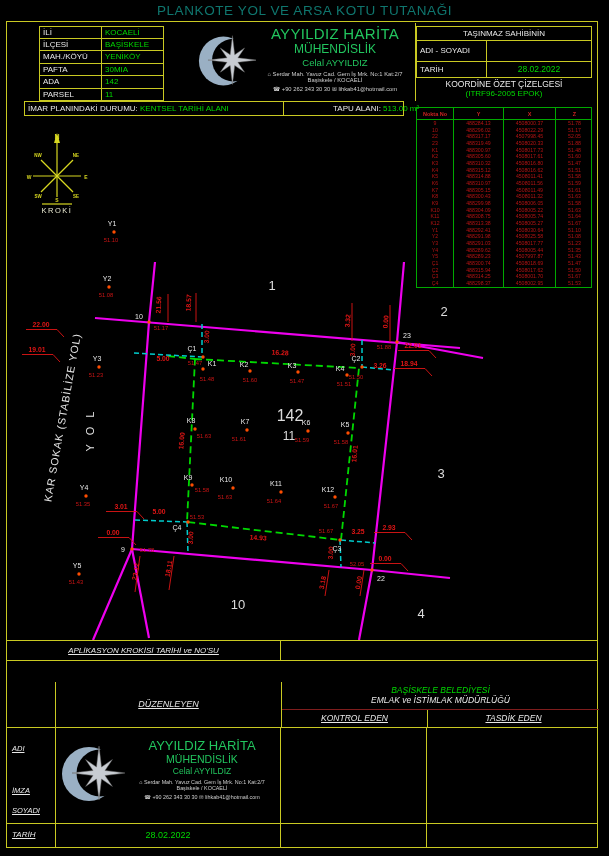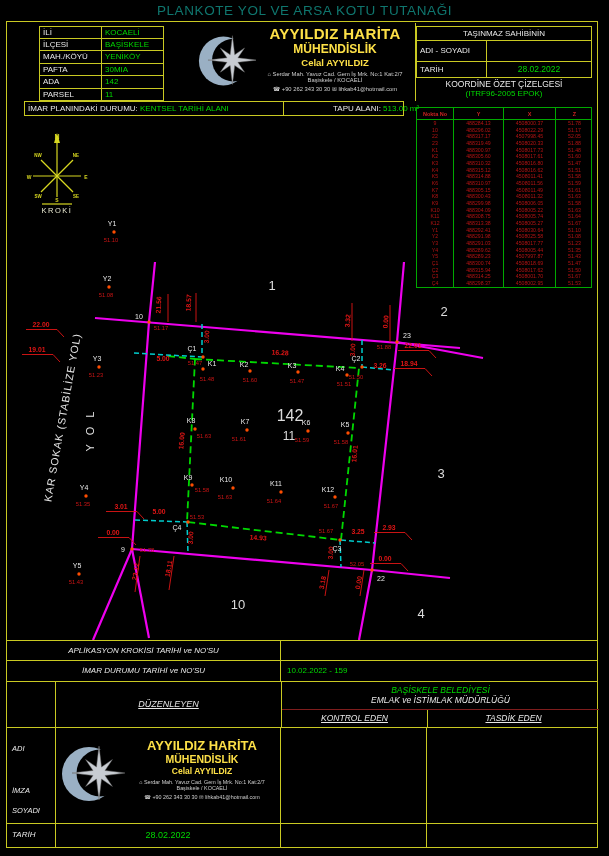--- a/index.html
+++ b/index.html
@@ -23,24 +23,24 @@
   .rp-row{display:grid;box-sizing:border-box;}
   
   #coord-head{display:grid;grid-template-columns:37px 50px 52px 37px;height:13px;border:1px solid #00a800;box-sizing:border-box;}
   #coord-head div{border-right:1px solid #00a800;color:#cc2222;font-size:5.5px;font-weight:bold;text-align:center;line-height:12px;box-sizing:border-box;}
   #coord-head div:last-child{border-right:none;}
   #coord-body{border:1px solid #00a800;border-top:none;box-sizing:border-box;}
   .cr{display:grid;grid-template-columns:37px 50px 52px 37px;height:6.68px;}
   .cr div{border-right:1px solid #00a800;color:#b31313;font-size:5.2px;line-height:6.7px;text-align:center;box-sizing:border-box;overflow:hidden;}
   .cr div:last-child{border-right:none;}
   
-  .co-name1{font-weight:bold;color:#fde047;}
+  .co-name1{font-weight:normal;color:#22c55e;}
   .co-addr{color:#cfcfcf;}
   svg text{font-family:"Liberation Sans",sans-serif;}
-  .ftr-lbl{font-style:italic;color:#e8e8e8;}
+  .ftr-lbl{font-style:italic;color:#e8e8e8;text-decoration:underline;}
 </style>
 </head>
 <body>
 
 <div class="page">
 
   <div class="abs title">PLANKOTE YOL VE ARSA KOTU TUTANAĞI</div>
 
   <div class="abs yb" style="left:6px;top:21px;width:592px;height:827px;"></div>
 
@@ -506,24 +506,20 @@
       <text x="76" y="157" fill="#d8d820" font-size="4.5" font-weight="bold" text-anchor="middle">NE</text>
       <text x="38" y="198" fill="#d8d820" font-size="4.5" font-weight="bold" text-anchor="middle">SW</text>
       <text x="76" y="198" fill="#d8d820" font-size="4.5" font-weight="bold" text-anchor="middle">SE</text>
       <text x="57" y="213" fill="#e8e8d0" font-size="7.5" letter-spacing="1.5" text-anchor="middle">KROKİ</text>
     </svg>
 
   <div class="abs yb" style="left:6px;top:640px;width:592px;height:21px;display:grid;grid-template-columns:274px 1fr;">
     <div class="ftr-lbl cell" style="border-right:1px solid #c9c922;font-size:8px;line-height:19px;text-align:center;">APLİKASYON KROKİSİ TARİHİ ve NO'SU</div>
   </div>
 
-  <div class="abs yb" style="left:6px;top:661px;width:592px;height:21px;border-top:none;display:grid;grid-template-columns:274px 1fr;">
-    <div class="ftr-lbl cell" style="border-right:1px solid #c9c922;font-size:8px;line-height:19px;text-align:center;">İMAR DURUMU TARİHİ ve NO'SU</div>
-    <div class="g cell" style="font-size:8px;line-height:19px;padding-left:6px;">10.02.2022 - 159</div>
-  </div>
 
   <div class="abs yb" style="left:6px;top:682px;width:592px;height:46px;border-top:none;">
     <div class="abs" style="left:0;top:0;width:49px;height:100%;border-right:1px solid #c9c922;"></div>
     <div class="abs ftr-lbl u" style="left:49px;top:0;width:225px;height:100%;font-size:9px;line-height:44px;text-align:center;">DÜZENLEYEN</div>
     <div class="abs" style="left:274px;top:0;width:318px;height:100%;border-left:1px solid #c9c922;">
       <div class="g i" style="font-size:8.5px;text-align:center;margin-top:3px;">BAŞİSKELE BELEDİYESİ</div>
       <div class="w i" style="font-size:8.5px;text-align:center;">EMLAK ve İSTİMLAK MÜDÜRLÜĞÜ</div>
       <div class="abs" style="left:0;top:27px;width:100%;height:19px;border-top:1px solid #7f1d1d;display:grid;grid-template-columns:146px 1fr;">
         <div class="ftr-lbl u cell" style="border-right:1px solid #c9c922;font-size:8.5px;line-height:17px;text-align:center;">KONTROL EDEN</div>
         <div class="ftr-lbl u cell" style="font-size:8.5px;line-height:17px;text-align:center;">TASDİK EDEN</div>

